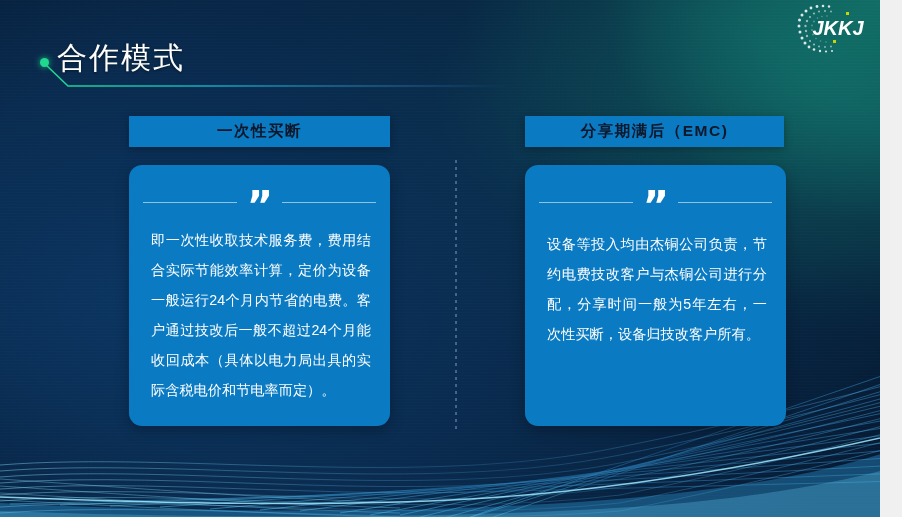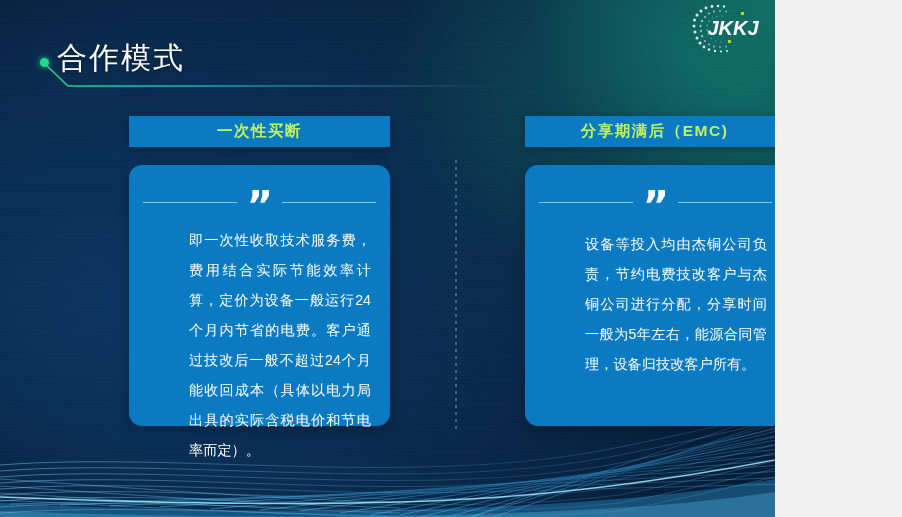--- a/index.html
+++ b/index.html
@@ -1,20 +1,20 @@
 <!DOCTYPE html>
 <html><head>
 <meta charset="utf-8">
 <style>
   html,body{margin:0;padding:0;background:#f0f0f0;}
   body{font-family:"Liberation Sans","DejaVu Sans",sans-serif;}
 
   #slide{
     position:relative;
-    width:775px;height:517px;
+    width:880px;height:517px;
     overflow:hidden;
     background:#06243f;
   }
 
   
   .bg-base{
     position:absolute;inset:0;
     background:
       radial-gradient(ellipse 70% 95% at 100% 0%,   #127a6e 0%, rgba(16,110,105,0.75) 22%, rgba(12,72,84,0.35) 45%, rgba(8,40,70,0) 68%),
       radial-gradient(ellipse 85% 80% at 92% 18%,   rgba(20,120,105,0.55) 0%, rgba(10,60,80,0.18) 50%, rgba(6,32,60,0) 75%),
@@ -68,21 +68,21 @@
   .col.left{left:129px;width:261px;}
   .col.right{left:525px;width:261px;}
 
   .card-head{
     position:absolute;top:116px;left:0;width:100%;height:31px;
     background:#0a7ac2;
     display:flex;align-items:center;justify-content:center;
     box-shadow:0 2px 8px rgba(0,0,0,.30);
   }
   .card-head .lbl{
-    color:#bef264;font-size:15.5px;font-weight:bold;letter-spacing:1.5px;
+    color:#0f172a;font-size:15.5px;font-weight:bold;letter-spacing:1.5px;
     white-space:nowrap;
   }
   .col.right .card-head{width:259px;}
 
   .card-body{
     position:absolute;top:165px;left:0;width:100%;
     border-radius:13px;
     background:#0a7ac2;
     box-shadow:0 4px 14px rgba(0,0,0,.28);
   }
@@ -99,21 +99,20 @@
     font-family:"DejaVu Sans",sans-serif;
     transform:translateY(4px);
     letter-spacing:-1px;
   }
 
   .card-text{
     position:absolute;left:22px;right:19px;top:60px;
     color:#ffffff;font-size:14.2px;line-height:30px;
     text-align:justify;
     font-family:"Liberation Sans","DejaVu Sans",sans-serif;
-    margin-left:38px;
   }
   .col.right .card-text{top:64px;}
 </style>
 </head>
 <body>
 
 <div id="slide">
 
   <div class="bg-base"></div>
   <div class="bg-vign"></div>
@@ -273,17 +272,17 @@
   <div class="col right">
     <div class="card-head">
       <span class="lbl">分享期满后（EMC)</span>
     </div>
     <div class="card-body">
       <div class="quote-row">
         <span class="qline"></span>
         <span class="qmark">”</span>
         <span class="qline"></span>
       </div>
-      <div class="card-text">设备等投入均由杰铜公司负责，节约电费技改客户与杰铜公司进行分配，分享时间一般为5年左右，能源合同管理，设备归技改客户所有。</div>
+      <div class="card-text">设备等投入均由杰铜公司负责，节约电费技改客户与杰铜公司进行分配，分享时间一般为5年左右，一次性买断，设备归技改客户所有。</div>
     </div>
   </div>
 
 </div>
 
 </body></html>

